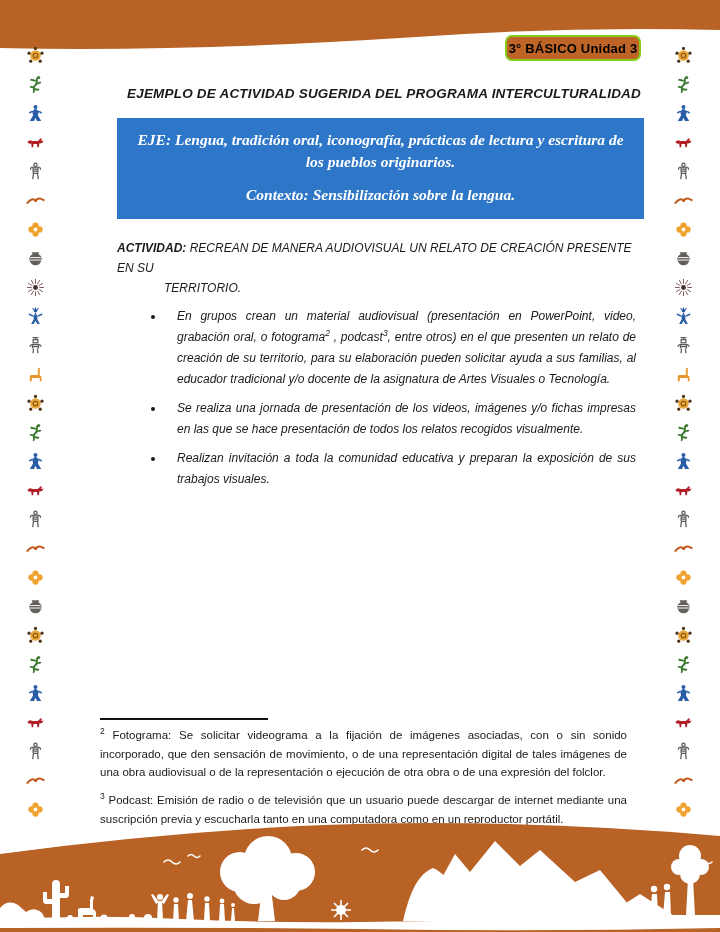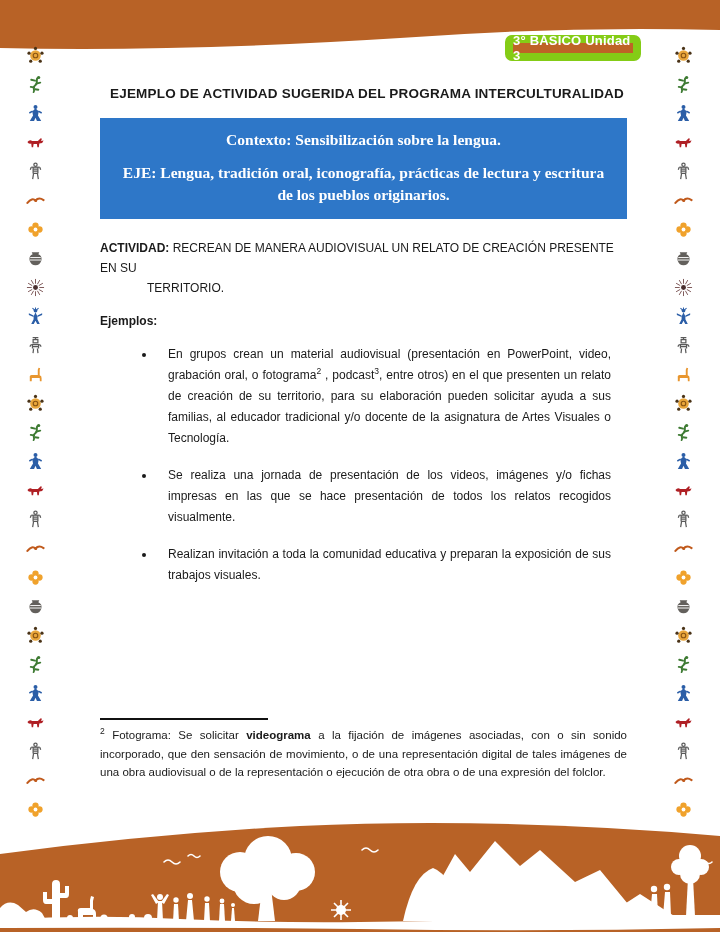--- a/index.html
+++ b/index.html
@@ -4,60 +4,60 @@
 <style>
   html,body{margin:0;padding:0;}
   body{
     width:720px;height:932px;position:relative;overflow:hidden;background:#fff;
     font-family:"Liberation Sans",sans-serif;color:#1a1a1a;
   }
   
   .header-band{position:absolute;top:0;left:0;width:720px;height:70px;}
   .unit-badge{
     position:absolute;top:35px;left:505px;width:136px;height:26px;
-    background:#BE6426;border:8px solid #84cc16;border-radius:7px;
+    background:#BE6426;border:2px solid #84cc16;border-radius:7px;
     box-sizing:border-box;display:flex;align-items:center;justify-content:center;
-    color:#ffffff;font-weight:bold;font-size:13px;letter-spacing:.2px;z-index:5;
+    color:#000000;font-weight:bold;font-size:13px;letter-spacing:.2px;z-index:5;
   }
   
   .icon-col{
     position:absolute;top:46px;width:22px;display:flex;flex-direction:column;
     gap:10px;align-items:center;z-index:2;
   }
   .icon-col.left{left:24px;}
   .icon-col.right{right:26px;}
   .icon-slot{width:19px;height:19px;display:block;}
   .icon-slot svg{width:19px;height:19px;display:block;}
   
-  .content{position:absolute;left:100px;top:86px;width:527px;}
+  .content{position:absolute;left:117px;top:86px;width:527px;font-style:italic;}
   .doc-title{
     font-size:13.5px;font-weight:bold;letter-spacing:.2px;margin:0 0 0 10px;
   }
   .eje-box{
     background:#2E77C8;color:#fff;text-align:center;
     font-family:"Liberation Serif",serif;font-weight:bold;font-size:15.5px;
     line-height:1.42;padding:11px 18px 13px;margin-top:17px;
   }
   .eje-box p{margin:0;}
   .eje-box p + p{margin-top:11px;}
   .activity{font-size:12px;line-height:1.65;margin:20px 0 0;}
   .activity .b{font-weight:bold;}
   .activity .indent2{display:inline-block;margin-left:47px;}
   .examples-heading{font-size:12px;font-weight:bold;margin:16px 0 0;}
   ul.bullets{margin:7px 0 0;padding:0 0 0 40px;}
   ul.bullets li{
     font-size:12px;line-height:1.75;text-align:justify;
-    padding-left:12px;margin:16px;
+    padding-left:12px;margin:8px;
   }
   sup.note-ref{font-size:8.5px;line-height:0;vertical-align:super;}
   
   .footnotes{position:absolute;left:100px;top:710px;width:527px;font-size:11.5px;line-height:1.62;}
   .fn-rule{width:168px;border-top:2px solid #111;margin:8px 0 6px;}
   .footnotes p{margin:0 0 9px;text-align:justify;}
-  .footnotes .bold{font-weight:bold;}
+  .footnotes .bold{font-weight:normal;}
   
   .footer-art{position:absolute;left:0;bottom:0;width:720px;height:112px;z-index:3;}
 </style>
 </head>
 <body>
 
 <svg class="header-band" viewBox="0 0 720 70" preserveAspectRatio="none">
   <path d="M0 0 H720 V30 Q560 26 400 38 Q180 52 0 48 Z" fill="#B86226"></path>
 </svg>
 
@@ -564,40 +564,40 @@
         <circle cx="10" cy="10" r="2" fill="#fff"></circle>
       </svg>
     </span>
   </div>
 
 <div class="content">
 
   <h1 class="doc-title">EJEMPLO DE ACTIVIDAD SUGERIDA DEL PROGRAMA INTERCULTURALIDAD</h1>
 
   <div class="eje-box">
+    <p>EJE: Lengua, tradición oral, iconografía, prácticas de lectura y escritura de los pueblos originarios.</p>
     <p>Contexto: Sensibilización sobre la lengua.</p>
-    <p>EJE: Lengua, tradición oral, iconografía, prácticas de lectura y escritura de los pueblos originarios.</p>
   </div>
 
   <p class="activity"><span class="b">ACTIVIDAD:</span>
     <span>RECREAN DE MANERA AUDIOVISUAL UN RELATO DE CREACIÓN PRESENTE EN SU</span><br>
     <span class="indent2">TERRITORIO.</span></p>
 
-  <p class="examples-heading">Ejemplos:</p>
 
   <ul class="bullets">
     <li><span>En grupos crean un material audiovisual (presentación en PowerPoint, video, grabación oral, o fotograma</span><sup class="note-ref">2</sup><span> , podcast</span><sup class="note-ref">3</sup><span>, entre otros) en el que presenten un relato de creación de su territorio, para su elaboración pueden solicitar ayuda a sus familias, al educador tradicional y/o docente de la asignatura de Artes Visuales o Tecnología.</span></li>
     <li><span>Se realiza una jornada de presentación de los videos, imágenes y/o fichas impresas en las que se hace presentación de todos los relatos recogidos visualmente.</span></li>
     <li><span>Realizan invitación a toda la comunidad educativa y preparan la exposición de sus trabajos visuales.</span></li>
   </ul>
 </div>
 
 <div class="footnotes">
   <div class="fn-rule"></div>
   <p><sup class="note-ref">2</sup><span> Fotograma: Se solicitar </span><span class="bold">videograma</span><span> a la fijación de imágenes asociadas, con o sin sonido incorporado, que den sensación de movimiento, o de una representación digital de tales imágenes de una obra audiovisual o de la representación o ejecución de otra obra o de una expresión del folclor.</span></p>
+  <p><sup class="note-ref">3</sup><span> Podcast: Emisión de radio o de televisión que un usuario puede descargar de internet mediante una suscripción previa y escucharla tanto en una computadora como en un reproductor portátil.</span></p>
 </div>
 
 <svg class="footer-art" viewBox="0 0 720 112" preserveAspectRatio="none">
   <path d="M0 34 Q150 14 300 6 Q500 -3 720 16 L720 112 L0 112 Z" fill="#B86226"></path>
   <g fill="#FFFFFF" stroke="none">
 
     <path d="M0 100 Q90 94 180 99 Q270 103 360 102 Q450 101 540 100 Q630 98 720 102 L720 108 Q540 112 360 109 Q180 107 0 108 Z"></path>
 
     <path d="M0 88 Q8 79 18 85 L26 92 Q34 86 42 93 L47 102 L0 102 Z"></path>
 

